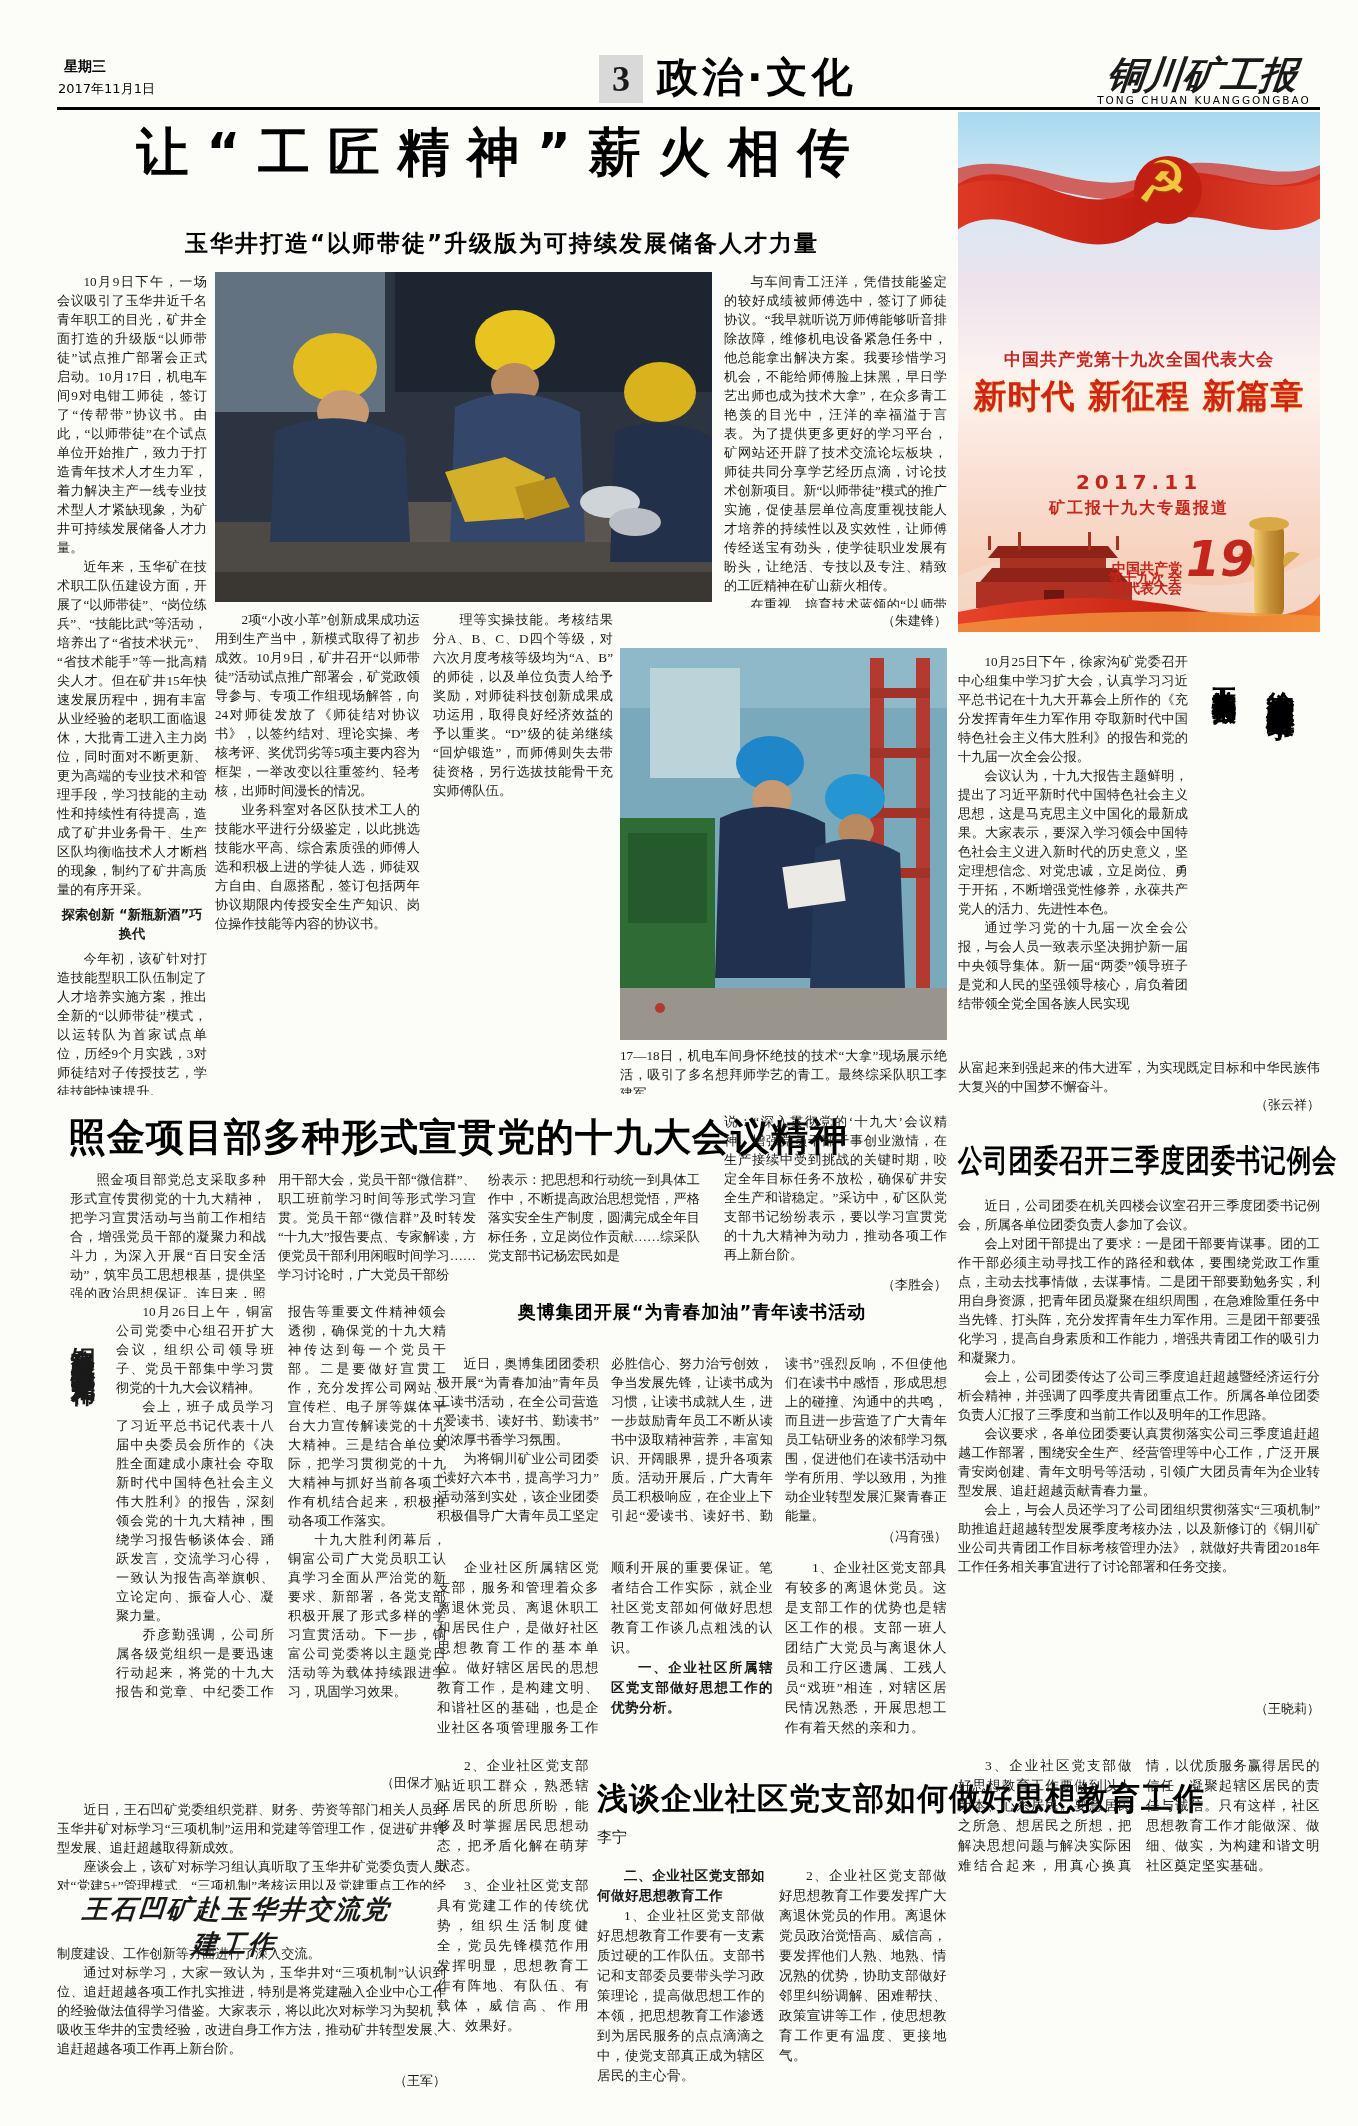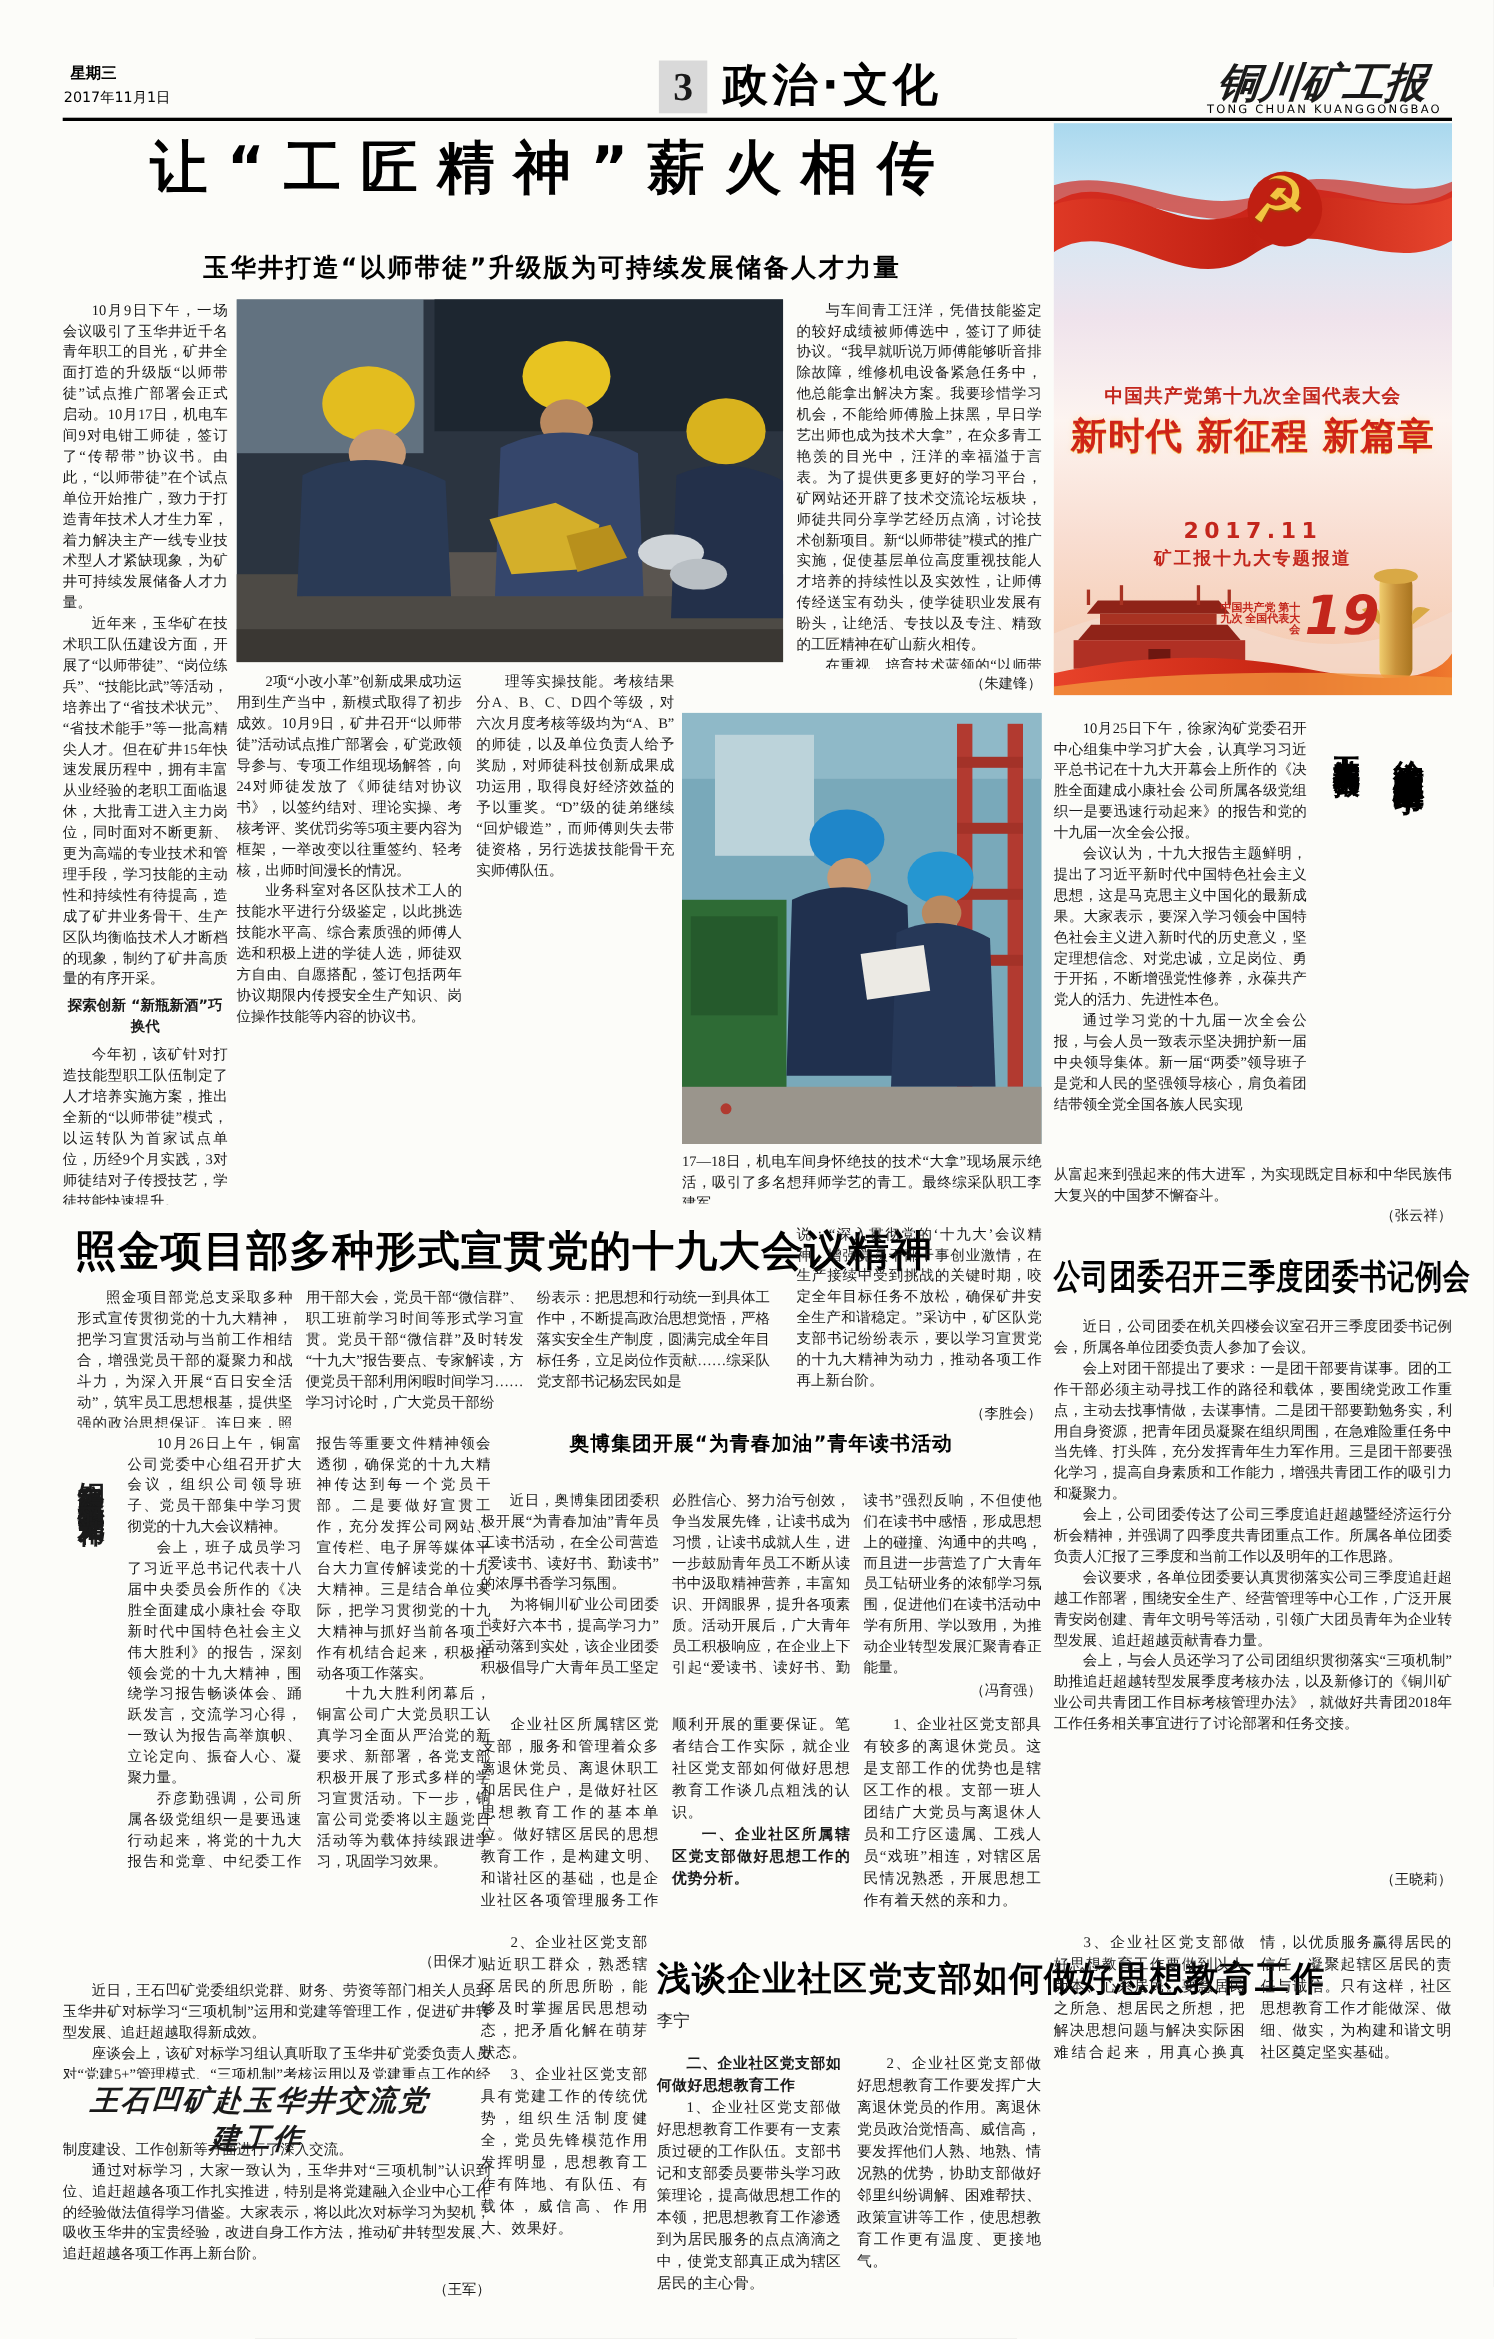--- a/index.html
+++ b/index.html
@@ -157,25 +157,25 @@
       <rect x="130" y="16" width="3" height="18" fill="#a83222"></rect>
         <rect x="158" y="20" width="3" height="14" fill="#a83222"></rect>
       <rect x="296" y="6" width="30" height="96" rx="10" fill="url(#gold)"></rect>
       <ellipse cx="311" cy="8" rx="20" ry="7" fill="#d9a945"></ellipse>
       <path d="M280 38 Q300 30 296 52 Z" fill="#d9a945"></path>
       <path d="M342 38 Q322 30 326 52 Z" fill="#d9a945"></path>
       <path d="M0 96 Q120 70 230 92 T362 78 L362 116 L0 116 Z" fill="url(#sw)"></path>
       <path d="M0 108 Q150 88 362 100 L362 116 L0 116 Z" fill="#f2953c" opacity=".8"></path>
     </svg>
     <div class="abs" style="left:228px;top:428px;font-family:'DejaVu Sans',sans-serif;font-style:italic;font-weight:700;font-size:49px;color:#c3261c;line-height:40px;">19</div>
-    <div class="abs poster-red" style="left:150px;top:436px;width:74px;font-size:10px;line-height:10px;text-align:right;font-weight:bold;">中国共产党 第十九次 全国代表大会</div>
+    <div class="abs poster-red" style="left:150px;top:452px;width:74px;font-size:14px;line-height:10px;text-align:right;font-weight:bold;">中国共产党 第十九次 全国代表大会</div>
   </div>
 
   <div class="abs body-txt" style="left:958px;top:652px;width:230px;height:398px;">
-    <p>10月25日下午，徐家沟矿党委召开中心组集中学习扩大会，认真学习习近平总书记在十九大开幕会上所作的《决胜全面建成小康社会 公司所属各级党组织一是要迅速行动起来》的报告和党的十九届一次全会公报。</p>
+    <p>10月25日下午，徐家沟矿党委召开中心组集中学习扩大会，认真学习习近平总书记在十九大开幕会上所作的《充分发挥青年生力军作用 夺取新时代中国特色社会主义伟大胜利》的报告和党的十九届一次全会公报。</p>
     <p>会议认为，十九大报告主题鲜明，提出了习近平新时代中国特色社会主义思想，这是马克思主义中国化的最新成果。大家表示，要深入学习领会中国特色社会主义进入新时代的历史意义，坚定理想信念、对党忠诚，立足岗位、勇于开拓，不断增强党性修养，永葆共产党人的活力、先进性本色。</p>
     <p>通过学习党的十九届一次全会公报，与会人员一致表示坚决拥护新一届中央领导集体。新一届“两委”领导班子是党和人民的坚强领导核心，肩负着团结带领全党全国各族人民实现</p>
   </div>
   <div class="abs hd vert" style="left:1256px;top:668px;height:385px;font-size:28px;line-height:48px;letter-spacing:2px;">徐家沟矿党委中心组集中学习</div>
   <div class="abs hd vert" style="left:1202px;top:668px;height:385px;font-size:24px;line-height:44px;letter-spacing:1px;">十九大精神和十九届一次全会公报</div>
   <div class="abs body-txt" style="left:958px;top:1058px;width:362px;height:38px;">
     <p style="text-indent:0;">从富起来到强起来的伟大进军，为实现既定目标和中华民族伟大复兴的中国梦不懈奋斗。</p>
   </div>
   <div class="abs byline" style="left:1230px;top:1096px;width:90px;">（张云祥）</div>
 

